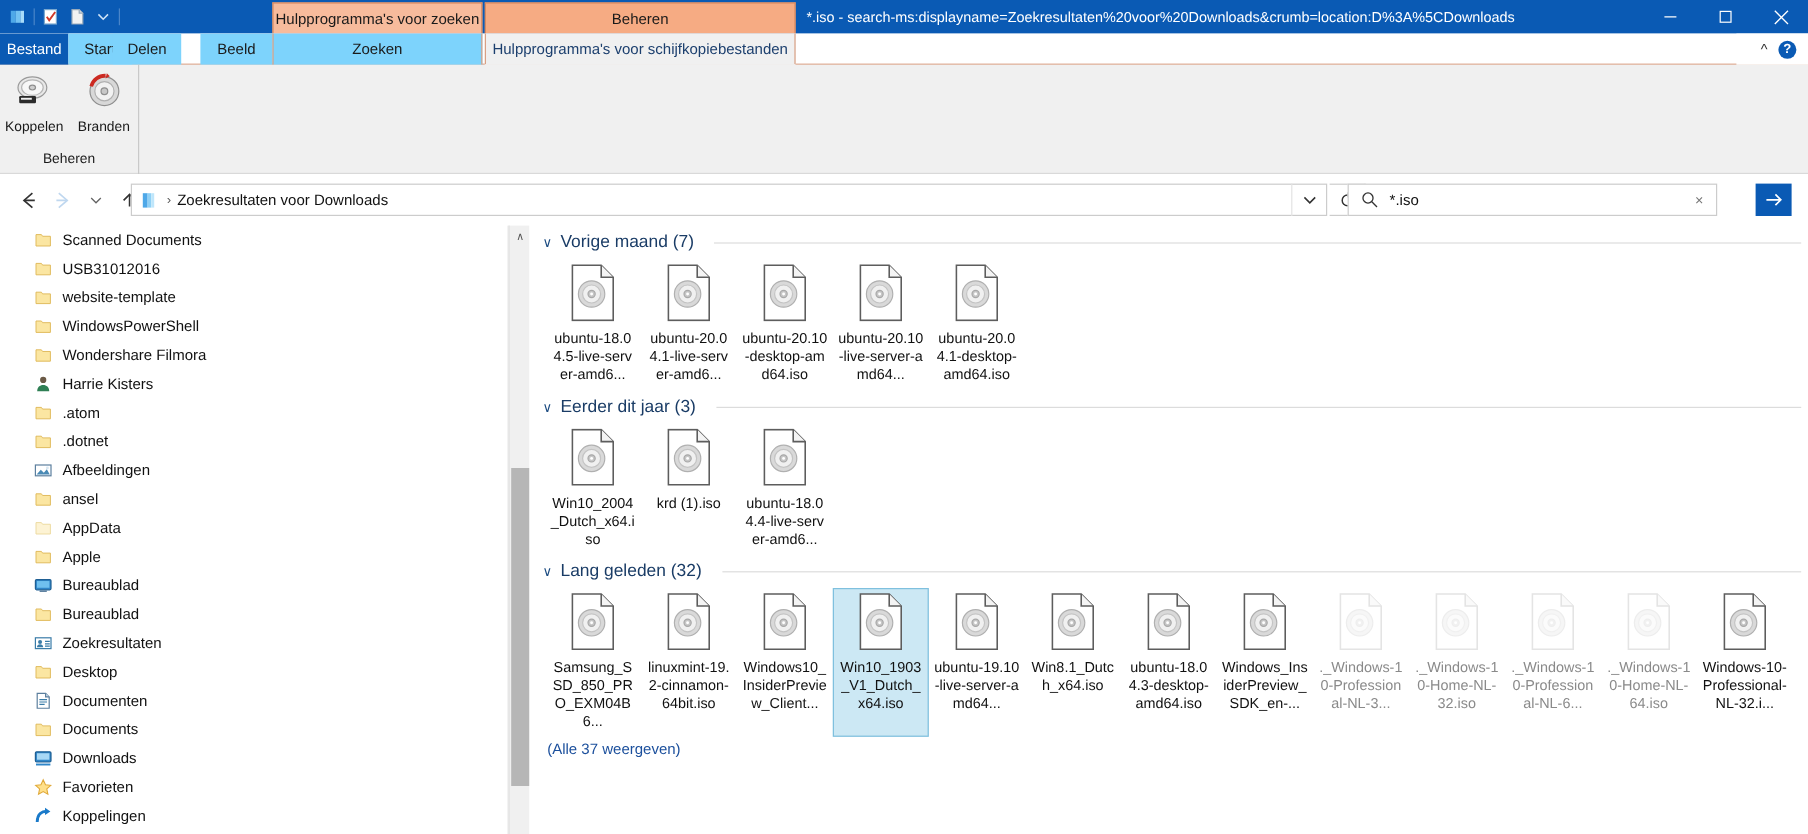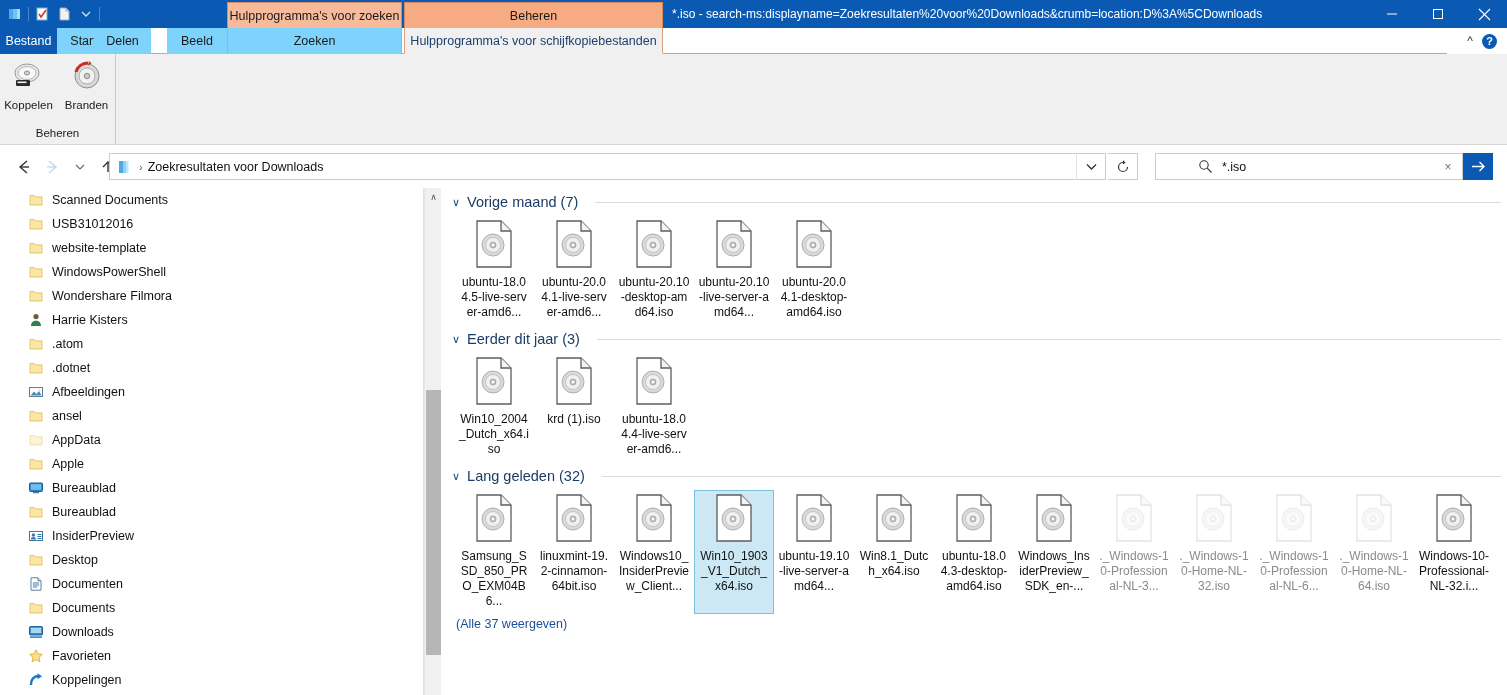--- a/index.html
+++ b/index.html
@@ -121,23 +121,23 @@
     position:absolute; left:1076px; top:153px; width:30px; height:27px;
     display:flex; align-items:center; justify-content:center;
     border-left:1px solid #e3e3e3;
   }
   .refresh-btn {
     position:absolute; left:1108px; top:153px; width:30px; height:27px;
     border:1px solid #cccccc; border-left:none; background:#fff;
     display:flex; align-items:center; justify-content:center;
   }
   .search-field {
-    position:absolute; left:1155px; top:153px; width:308px; height:27px;
+    position:absolute; left:1123px; top:153px; width:308px; height:27px;
     border:1px solid #cccccc; background:#fff;
-    display:flex; align-items:center;padding-left:32px;
+    display:flex; align-items:center;
   }
   .search-ico { width:34px; display:flex; align-items:center; justify-content:center; }
   .search-val { flex:1; font-size:12.5px; color:#111; }
   .search-clear { width:28px; display:flex; align-items:center; justify-content:center; color:#777; }
   .search-go {
     position:absolute; left:1463px; top:153px; width:30px; height:27px;
     background:#0a5ab4; display:flex; align-items:center; justify-content:center;
   }
 
   
@@ -483,21 +483,21 @@
       </div>
       <div class="tree-item">
         <span class="ico">
           <svg width="16" height="16" viewBox="0 0 16 16">
             <rect x="1.5" y="3.5" width="13" height="9" fill="#fff" stroke="#3a7ca8"></rect>
             <circle cx="5.4" cy="7" r="1.7" fill="#3a7ca8"></circle>
             <path d="M2.8 11.4 c0-1.7 1.2-2.5 2.6-2.5 s2.6 .8 2.6 2.5 z" fill="#3a7ca8"></path>
             <path d="M9.5 6.5 h4 M9.5 8.5 h4 M9.5 10.5 h4" stroke="#3a7ca8" stroke-width="1"></path>
           </svg>
         </span>
-        <span>InsiderPreview</span>
+        <span>Zoekresultaten</span>
       </div>
       <div class="tree-item">
         <span class="ico">
           <svg width="16" height="16" viewBox="0 0 16 16">
             <path d="M2 3.5 h4.5 l1 1.4 H14 V13 H2 z" fill="#fbe6a2" stroke="#e0b95a" stroke-width=".8"></path>
           </svg>
         </span>
         <span>Desktop</span>
       </div>
       <div class="tree-item">

